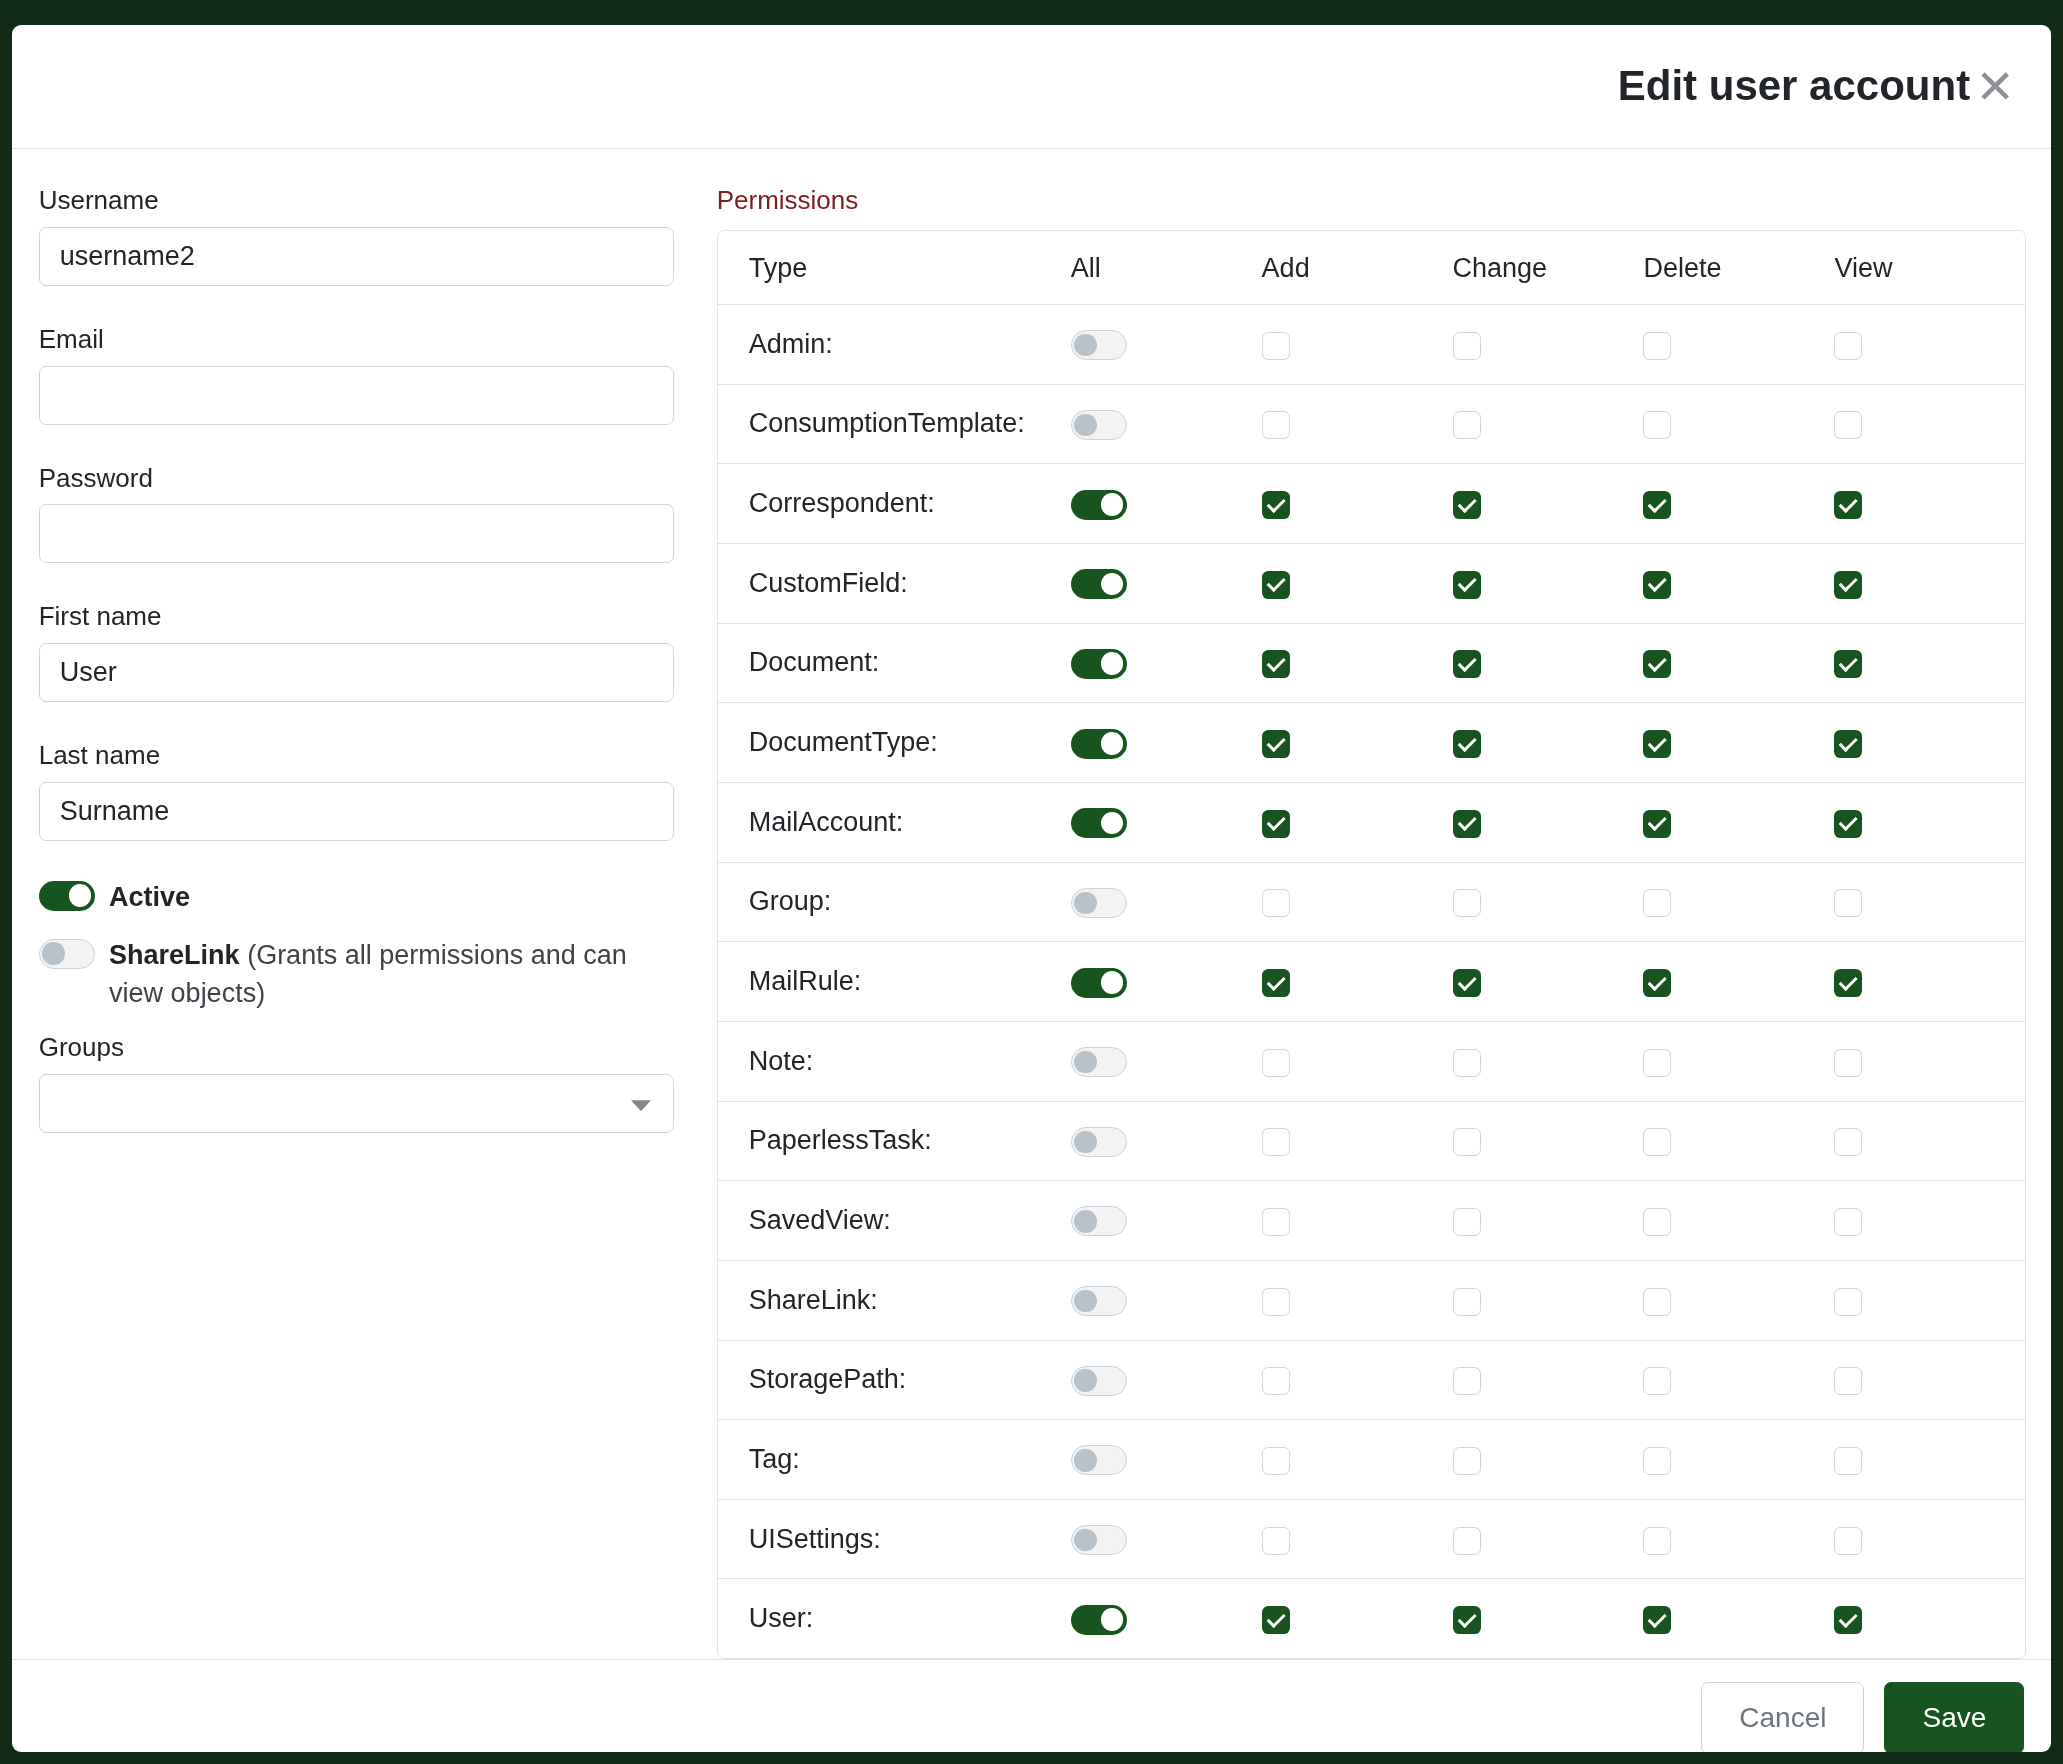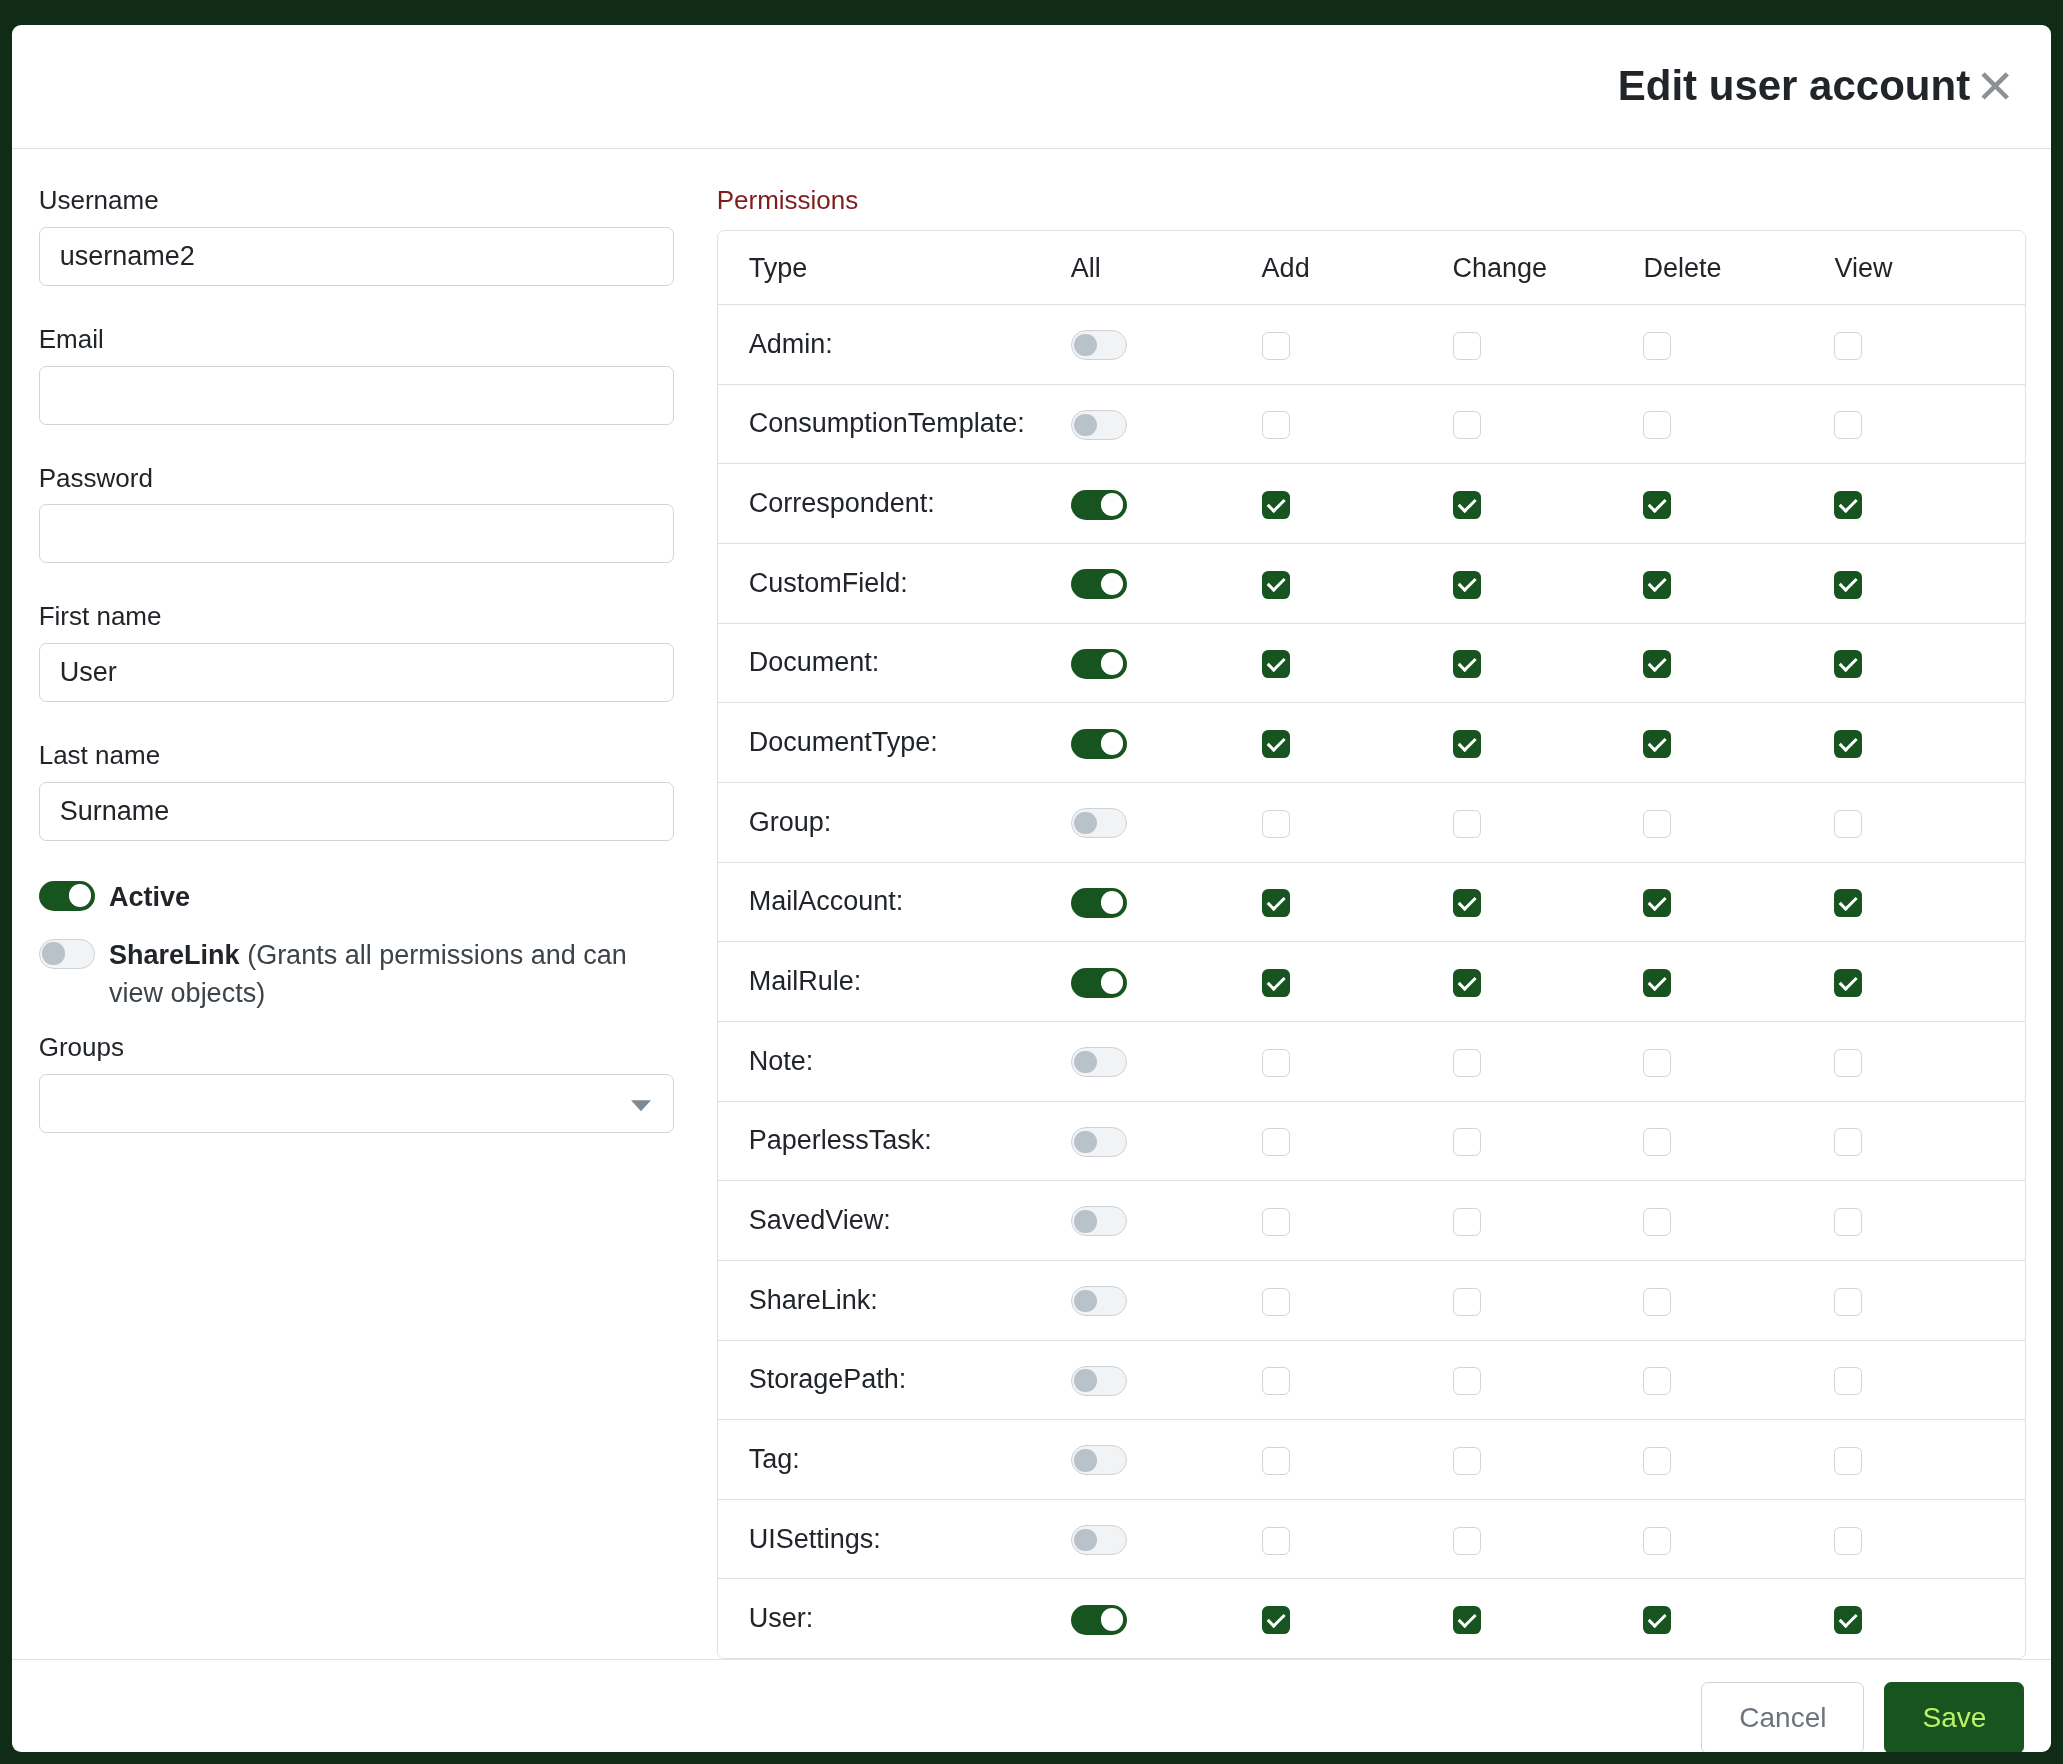--- a/index.html
+++ b/index.html
@@ -120,21 +120,21 @@
     flex: 0 0 auto;
     display: flex; justify-content: flex-end; align-items: center; gap: 20px;
     padding: 21.6px 27px; border-top: 0.9px solid #dee2e6;
   }
   .btn {
     height: 72px; border-radius: 7.2px; font-size: 28px;
     display: inline-flex; align-items: center; padding: 0 37px;
     cursor: pointer; font-family: inherit;
   }
   .btn-cancel { background: #fff; border: 0.9px solid #ced4da; color: #6c757d; }
-  .btn-save { background: #17541f; border: 0.9px solid #17541f; color: #bef264; }
+  .btn-save { background: #17541f; border: 0.9px solid #17541f; color: #ffffff; }
 </style>
 </head>
 <body>
 
 <div class="modal">
 
   <div class="modal-header">
     <div class="modal-title">Edit user account</div>
     <div class="close-btn">✕</div>
   </div>
@@ -245,34 +245,34 @@
               </tr>
               <tr>
                 <td>DocumentType:</td>
                 <td><span class="toggle on"></span></td>
                 <td><span class="cbx checked"></span></td>
                 <td><span class="cbx checked"></span></td>
                 <td><span class="cbx checked"></span></td>
                 <td><span class="cbx checked"></span></td>
               </tr>
               <tr>
+                <td>MailAccount:</td>
+                <td><span class="toggle on"></span></td>
+                <td><span class="cbx checked"></span></td>
+                <td><span class="cbx checked"></span></td>
+                <td><span class="cbx checked"></span></td>
+                <td><span class="cbx checked"></span></td>
+              </tr>
+              <tr>
                 <td>Group:</td>
                 <td><span class="toggle off"></span></td>
                 <td><span class="cbx unchecked"></span></td>
                 <td><span class="cbx unchecked"></span></td>
                 <td><span class="cbx unchecked"></span></td>
                 <td><span class="cbx unchecked"></span></td>
-              </tr>
-              <tr>
-                <td>MailAccount:</td>
-                <td><span class="toggle on"></span></td>
-                <td><span class="cbx checked"></span></td>
-                <td><span class="cbx checked"></span></td>
-                <td><span class="cbx checked"></span></td>
-                <td><span class="cbx checked"></span></td>
               </tr>
               <tr>
                 <td>MailRule:</td>
                 <td><span class="toggle on"></span></td>
                 <td><span class="cbx checked"></span></td>
                 <td><span class="cbx checked"></span></td>
                 <td><span class="cbx checked"></span></td>
                 <td><span class="cbx checked"></span></td>
               </tr>
               <tr>

